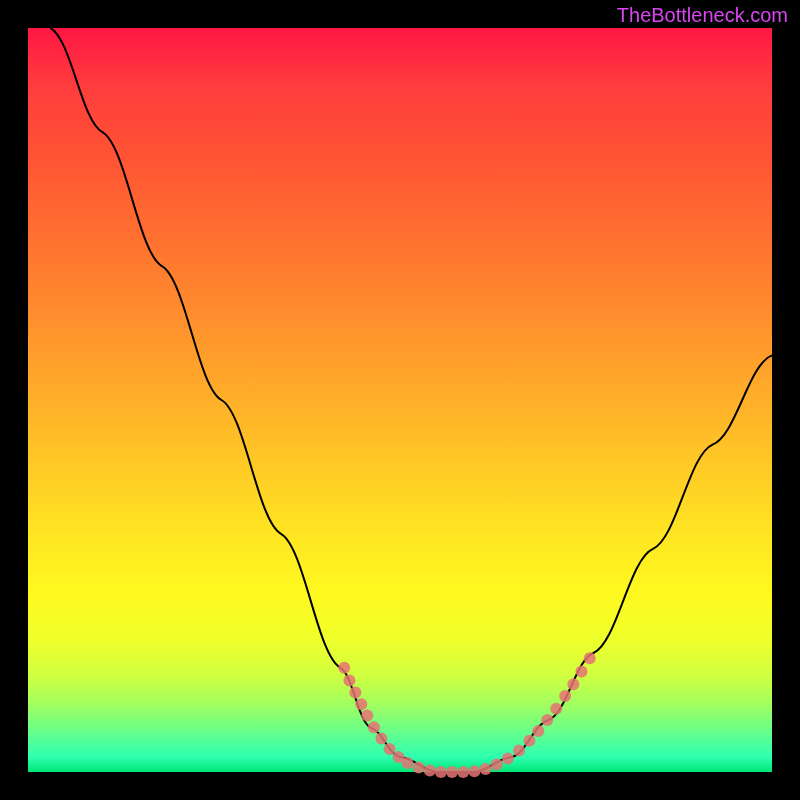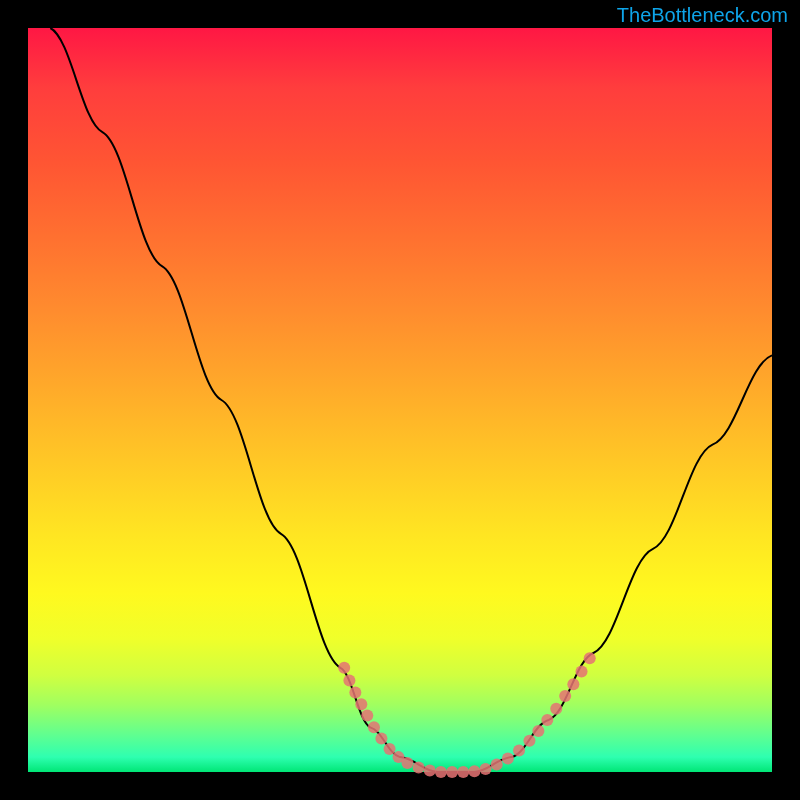--- a/index.html
+++ b/index.html
@@ -7,21 +7,21 @@
     width: 800px;
     height: 800px;
     background: #000;
     position: relative;
     font-family: Arial, sans-serif;
   }
   .watermark {
     position: absolute;
     top: 4px;
     right: 12px;
-    color: #0ea5e9;
+    color: #d946ef;
     font-size: 20px;
     font-weight: 500;
     z-index: 10;
   }
   .plot-area {
     position: absolute;
     top: 28px;
     left: 28px;
     width: 744px;
     height: 744px;

